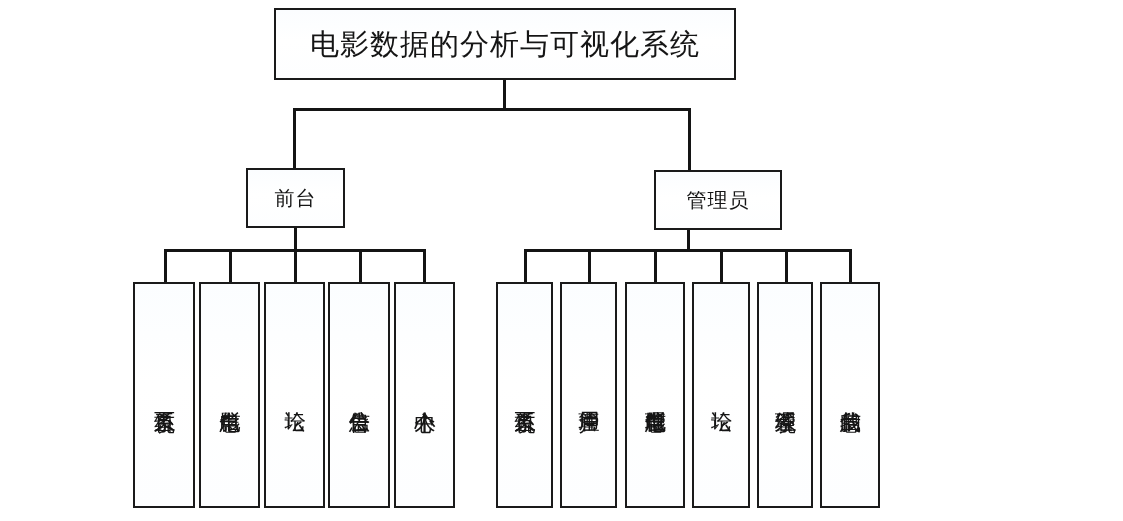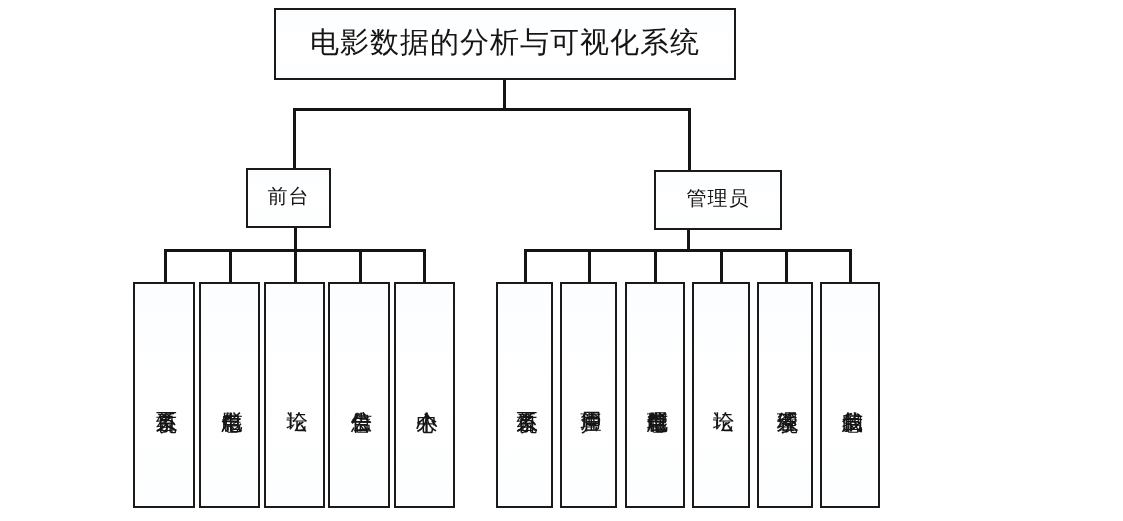--- a/index.html
+++ b/index.html
@@ -5,21 +5,21 @@
   html, body {
     margin: 0;
     padding: 0;
     background: #ffffff;
   }
   #canvas {
     position: relative;
     width: 1123px;
     height: 521px;
     background: #ffffff;
-    font-family: Liberation Mono, monospace;
+    font-family: Liberation Sans, sans-serif;
     overflow: hidden;
   }
   .node {
     position: absolute;
     box-sizing: border-box;
     border: 2px solid #1a1a1a;
     background: linear-gradient(180deg, #fbfdff 0%, #ffffff 45%, #fdfeff 100%);
     display: flex;
     align-items: center;
     justify-content: center;
@@ -65,21 +65,21 @@
 
   <div class="node node-root" style="left:274px; top:8px; width:462px; height:72px;">
     <span class="htext">电影数据的分析与可视化系统</span>
   </div>
 
   <div class="edge edge-v" style="left:503px; top:80px; height:31px;"></div>
   <div class="edge edge-h" style="left:293px; top:108px; width:398px;"></div>
   <div class="edge edge-v" style="left:293px; top:108px; height:62px;"></div>
   <div class="edge edge-v" style="left:688px; top:108px; height:64px;"></div>
 
-  <div class="node node-mid" style="left:246px; top:168px; width:85px; height:60px;">
+  <div class="node node-mid" style="left:246px; top:168px; width:99px; height:60px;">
     <span class="htext">前台</span>
   </div>
 
   <div class="node node-mid" style="left:654px; top:170px; width:128px; height:60px;">
     <span class="htext">管理员</span>
   </div>
 
   <div class="edge edge-v" style="left:294px; top:228px; height:23px;"></div>
   <div class="edge edge-h" style="left:164px; top:249px; width:261px;"></div>
 

